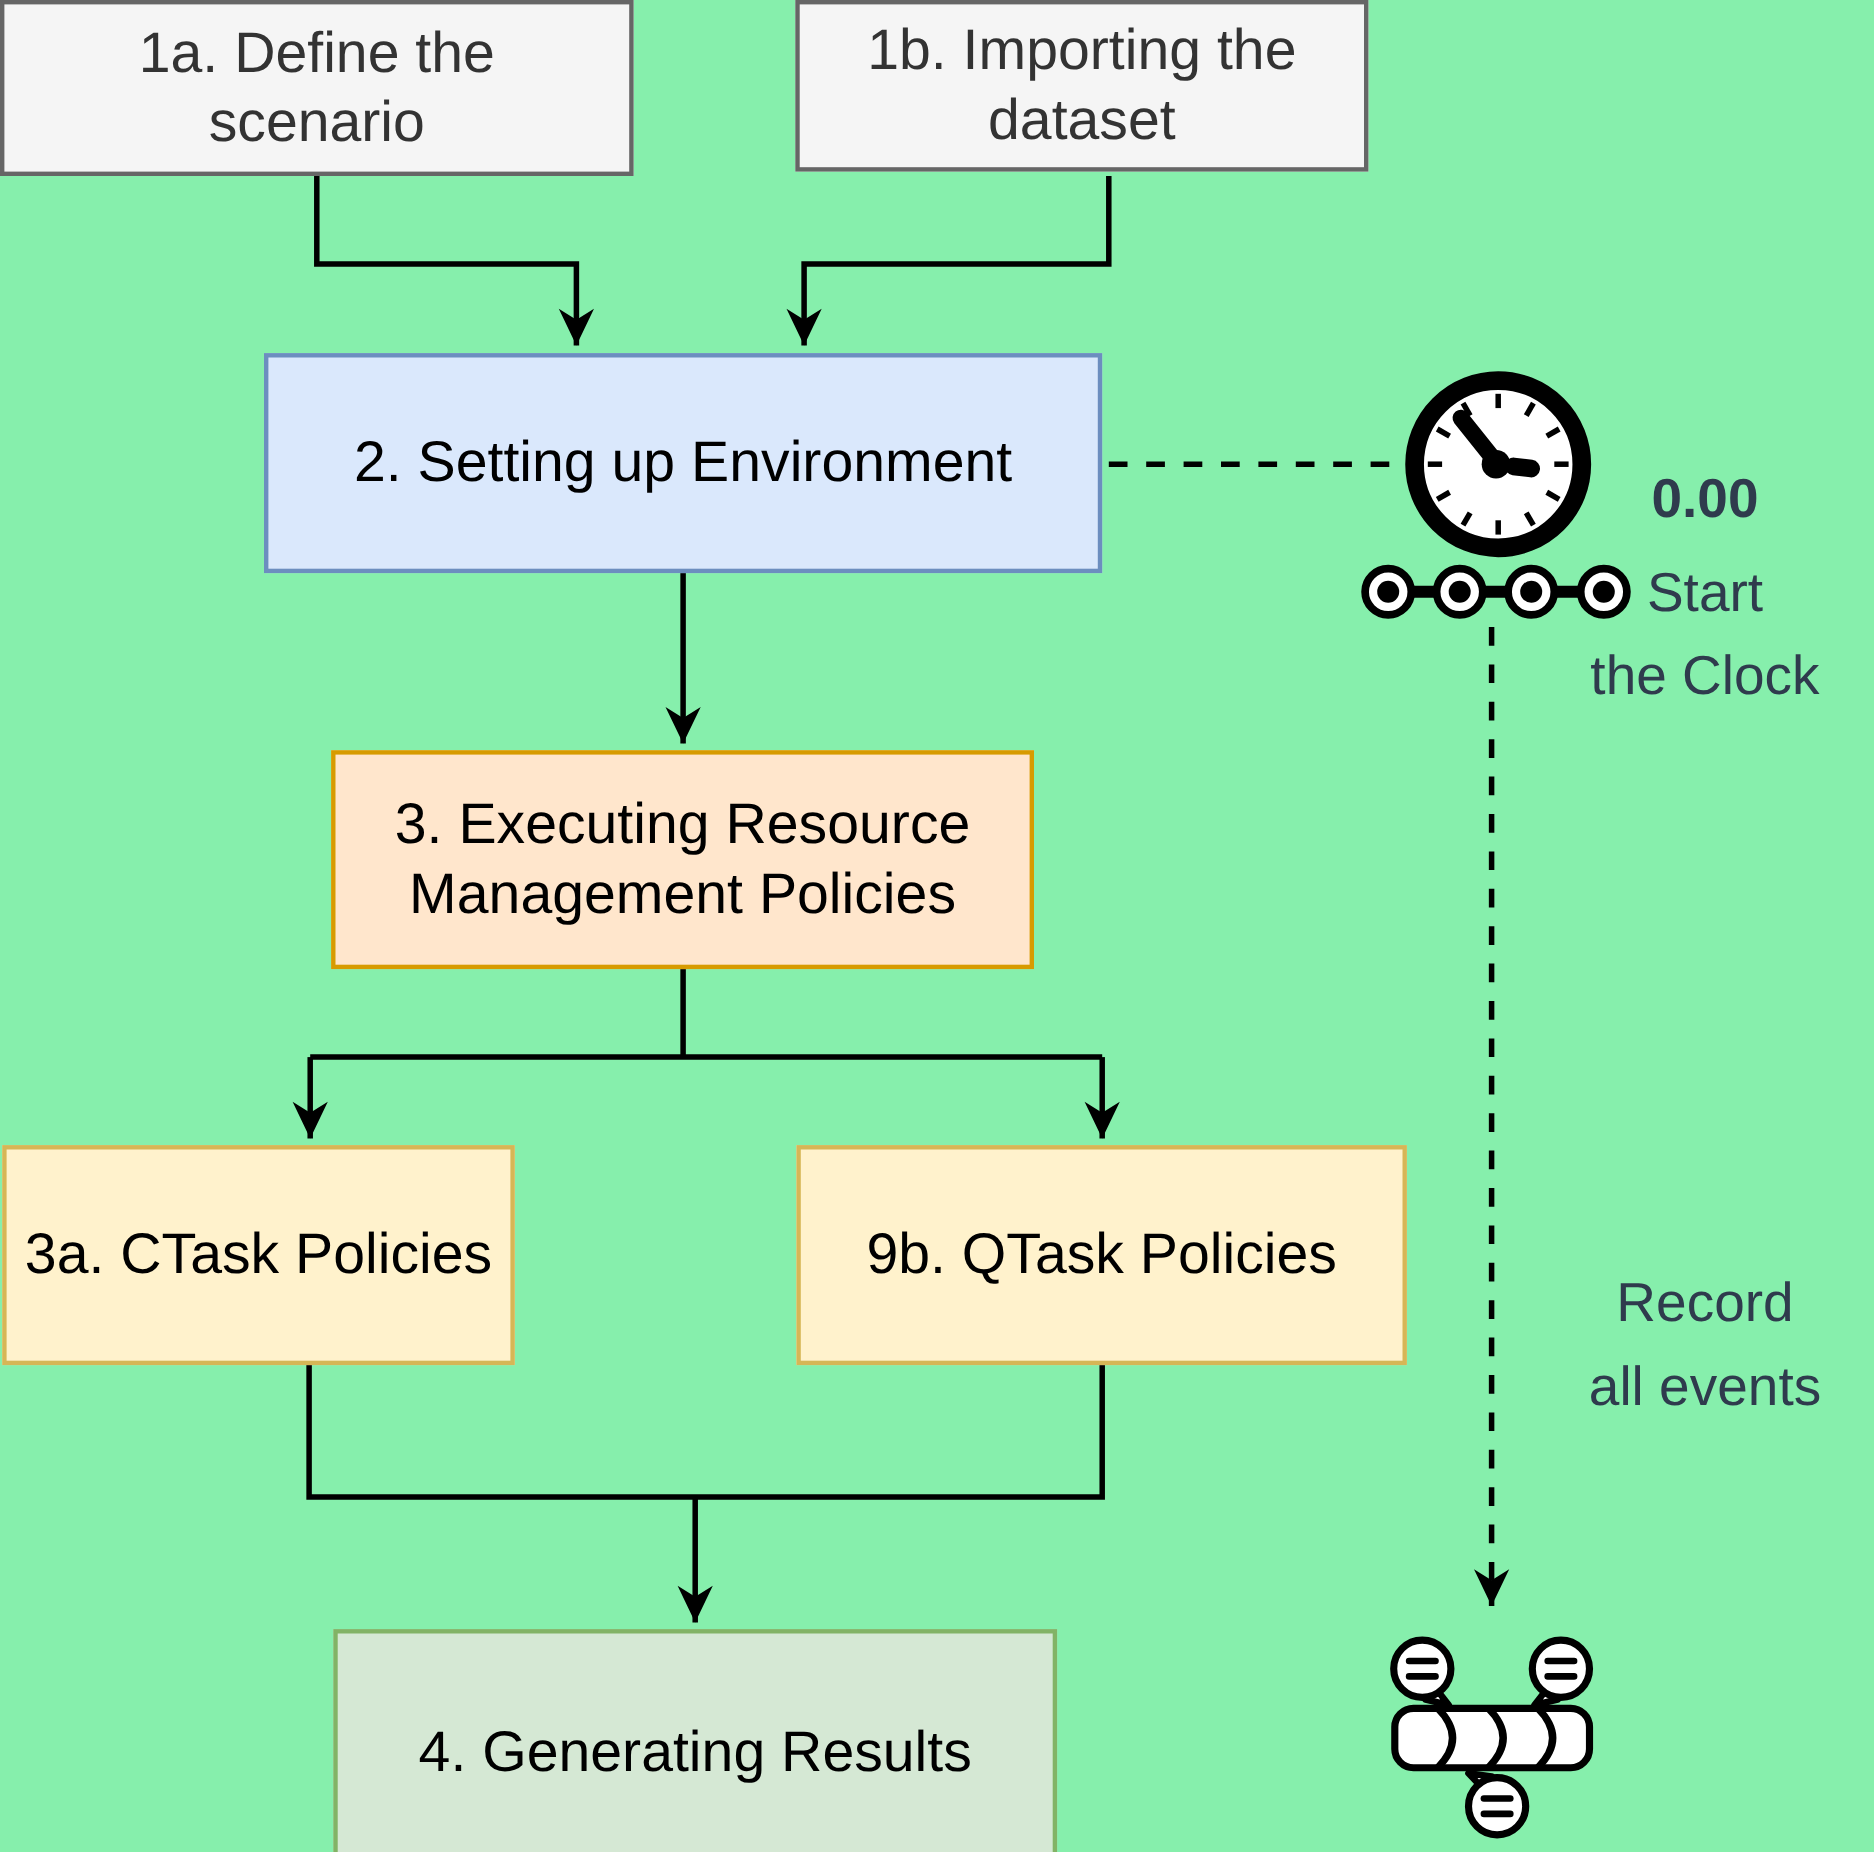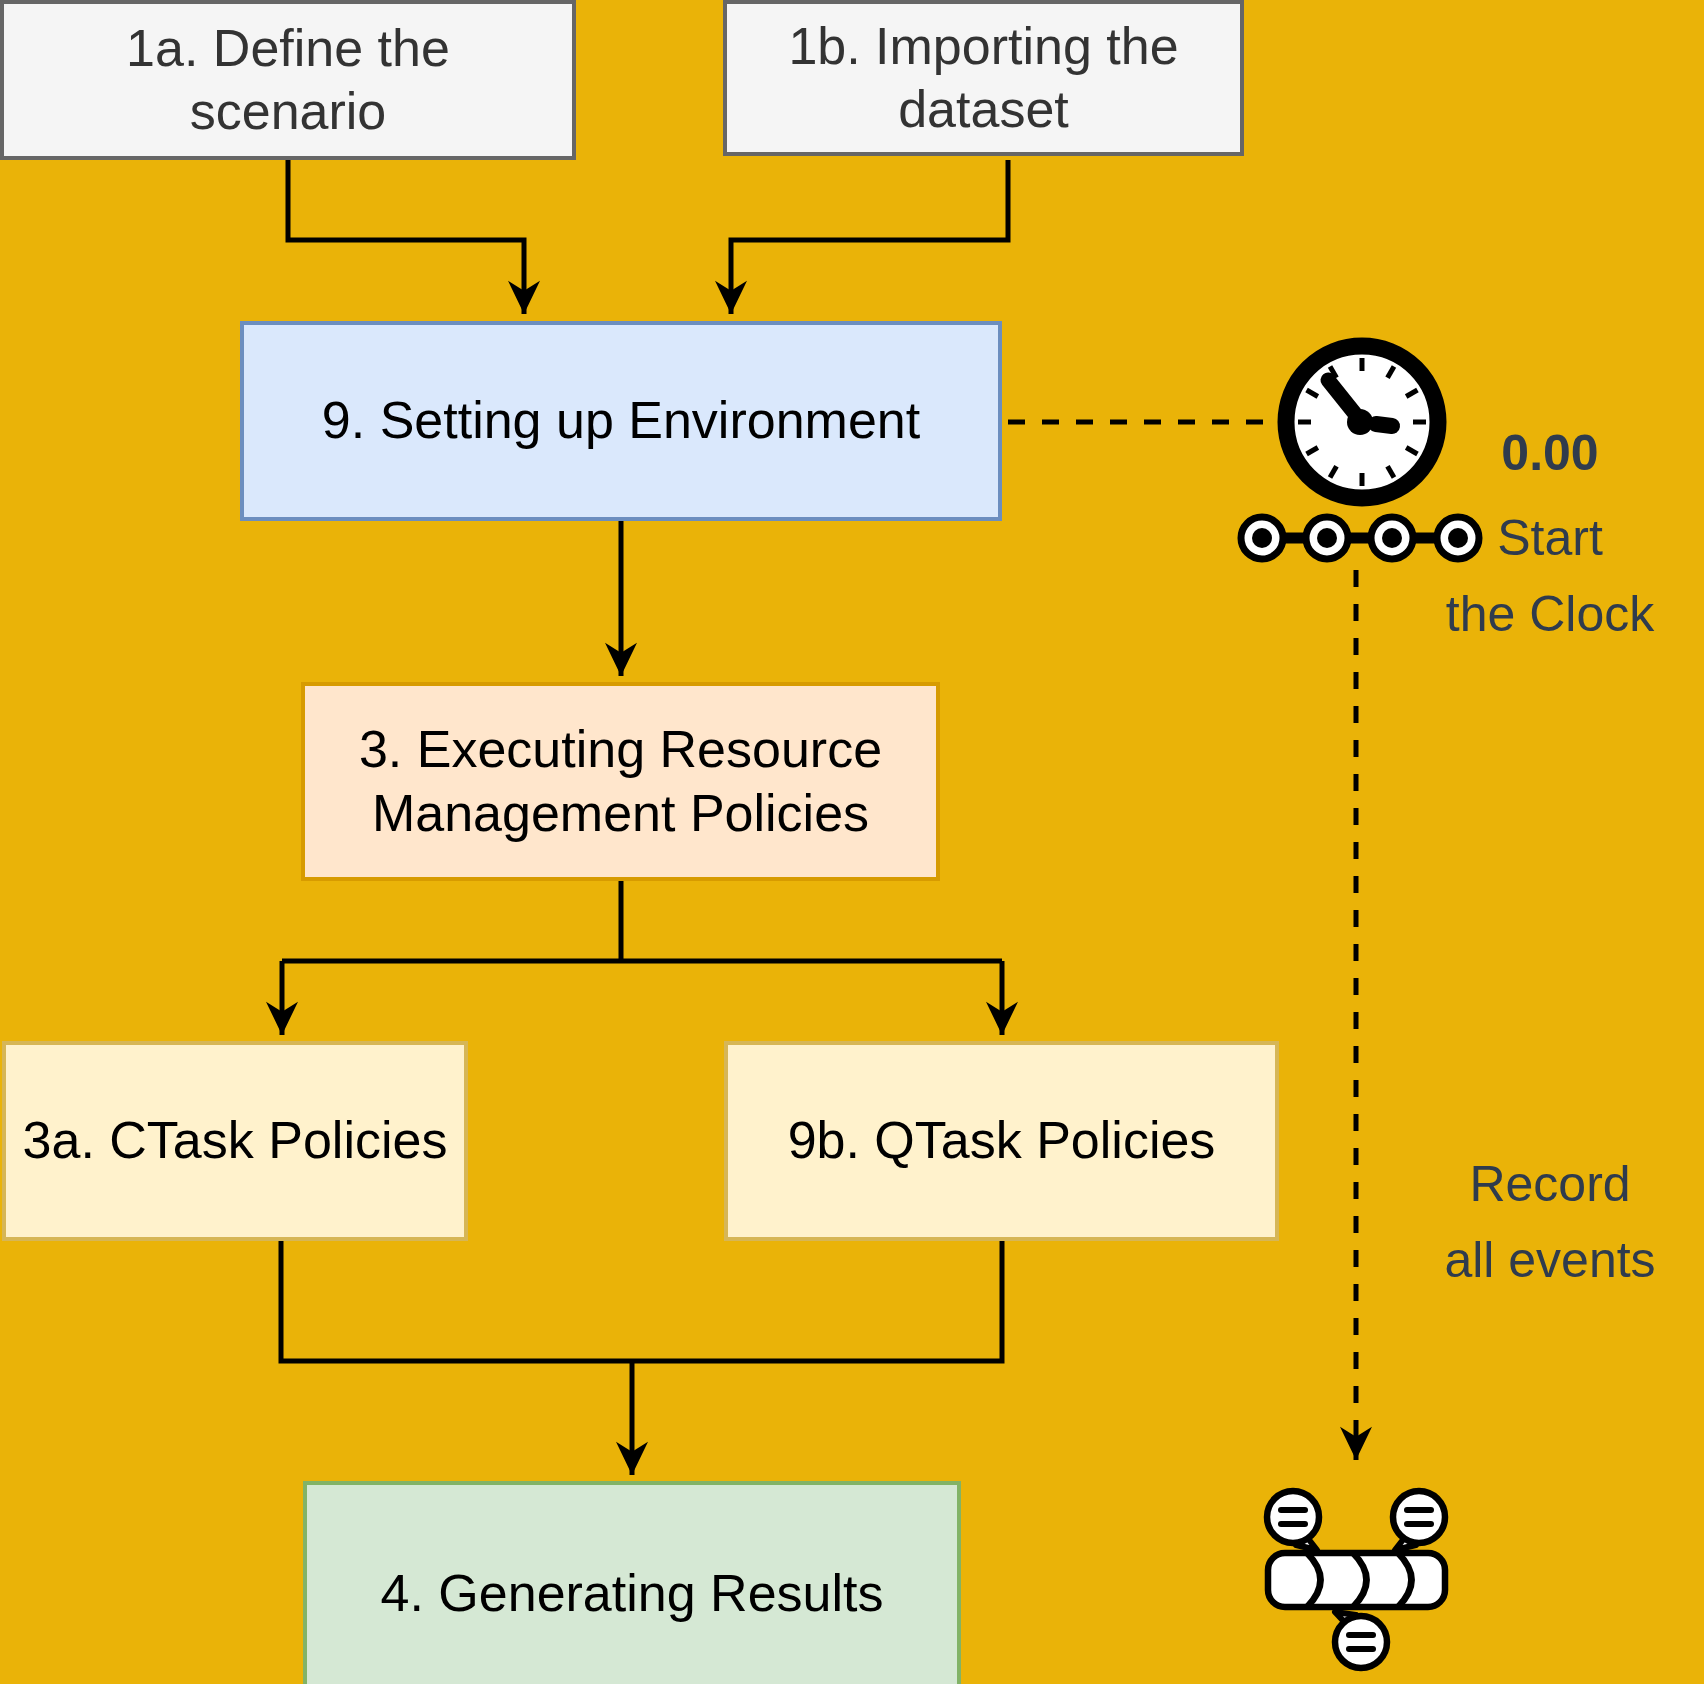--- a/index.html
+++ b/index.html
@@ -1,18 +1,18 @@
 <!DOCTYPE html>
 <html><head>
 <meta charset="utf-8">
 <style>
   html,body { margin:0; padding:0; background:#ffffff; }
   #canvas {
     position:relative; width:1704px; height:1684px; overflow:hidden;
-    font-family:"Liberation Sans", sans-serif; background:#eab308;
+    font-family:"Liberation Sans", sans-serif; background:#86efac;
   }
   svg.layer { position:absolute; left:0; top:0; width:1704px; height:1684px; }
   .node {
     position:absolute; box-sizing:border-box; border:4px solid #000;
     display:flex; align-items:center; justify-content:center;
     text-align:center; font-size:52px; line-height:1.22; color:#000000;
   }
   .node .lbl { white-space:pre-line; }
   .node.gray   { background:#f5f5f5; border-color:#666666; color:#333333; }
   .node.blue   { background:#dae8fc; border-color:#6c8ebf; }
@@ -122,21 +122,21 @@
 
   <div class="node gray n1a">
     <span class="lbl">1a. Define the
 scenario</span>
   </div>
   <div class="node gray n1b">
     <span class="lbl">1b. Importing the
 dataset</span>
   </div>
   <div class="node blue n2">
-    <span class="lbl">9. Setting up Environment</span>
+    <span class="lbl">2. Setting up Environment</span>
   </div>
   <div class="node orange n3">
     <span class="lbl">3. Executing Resource
 Management Policies</span>
   </div>
   <div class="node yellow n3a">
     <span class="lbl">3a. CTask Policies</span>
   </div>
   <div class="node yellow n3b">
     <span class="lbl">9b. QTask Policies</span>

